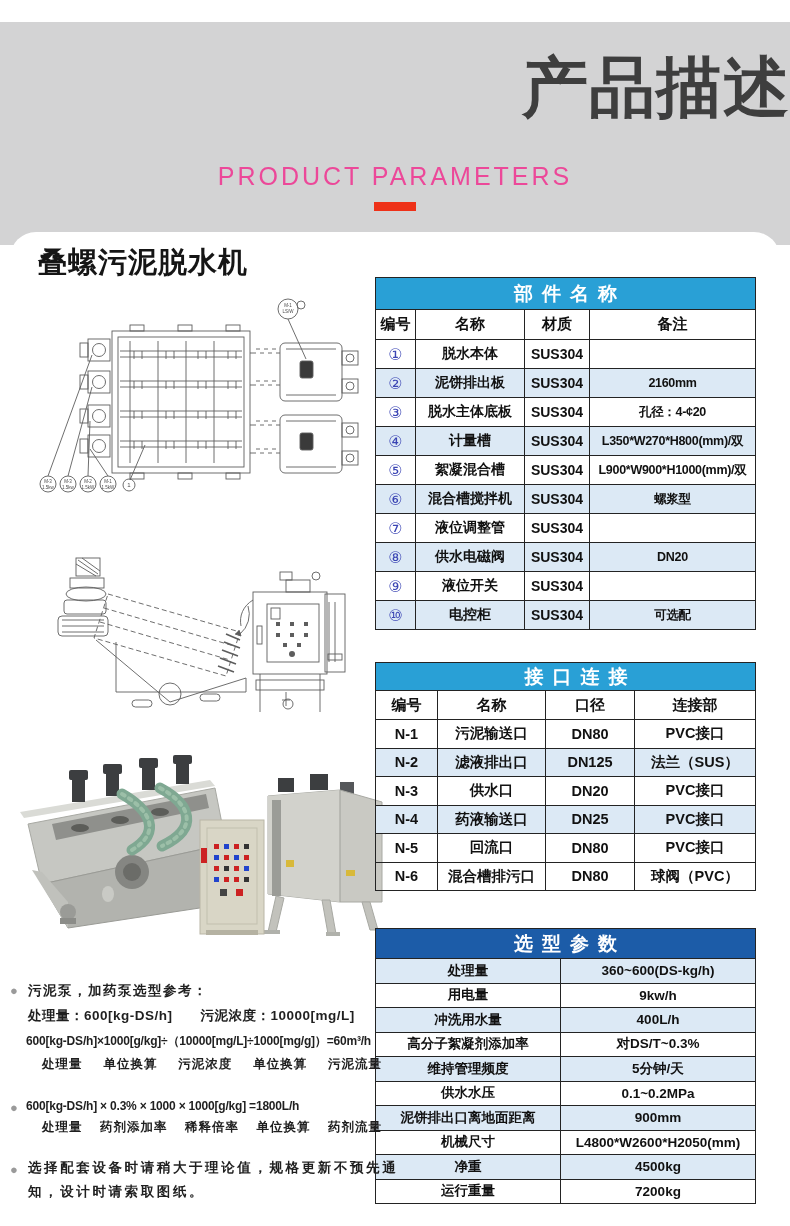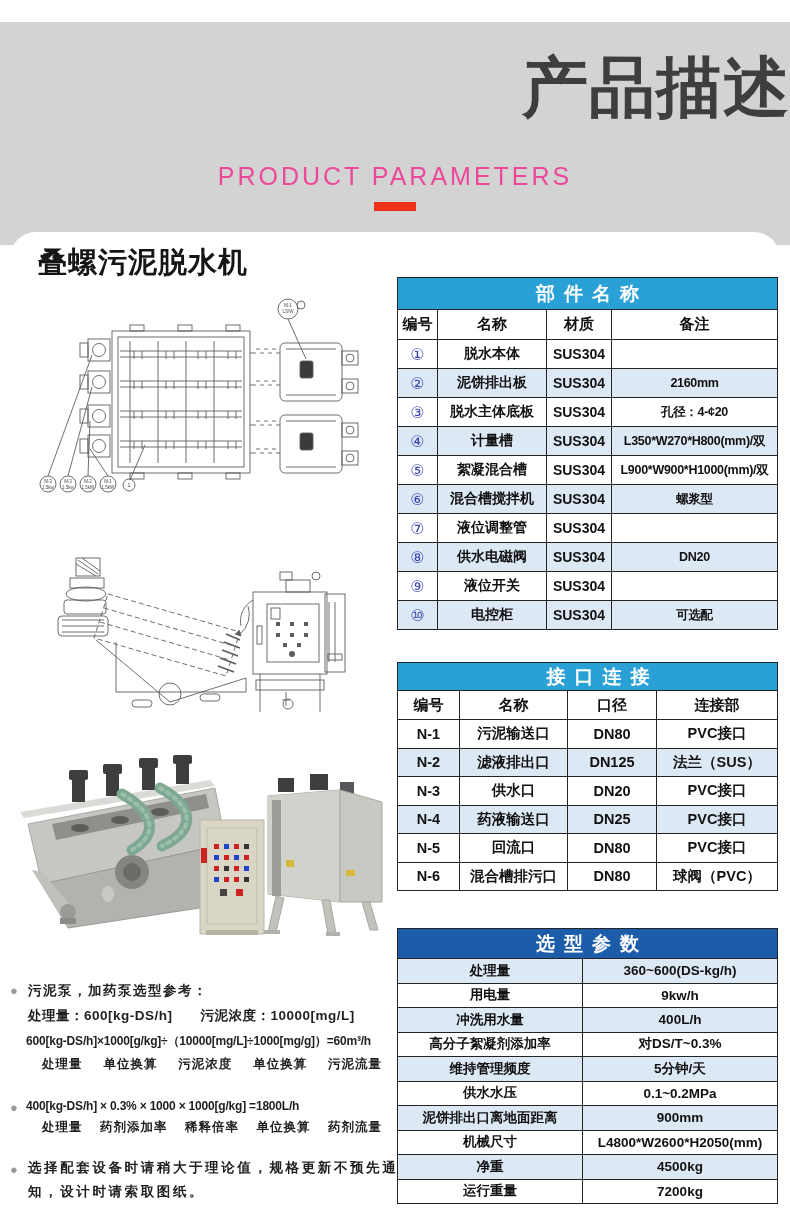--- a/index.html
+++ b/index.html
@@ -8,21 +8,21 @@
   .gray-band{position:absolute;left:0;top:22px;width:790px;height:223px;background:#d3d3d4;}
   .page-title{position:absolute;left:0;right:0;top:50px;text-align:right;
               font-size:66px;font-weight:bold;color:#3e3e3e;letter-spacing:1px;line-height:1.15;}
   .page-subtitle{position:absolute;left:0;right:0;top:162px;text-align:center;
                  font-size:25px;color:#ec4899;letter-spacing:3px;font-weight:normal;}
   .red-dash{position:absolute;left:50%;top:202px;width:42px;height:9px;margin-left:-21px;background:#ee3118;}
   .card{position:absolute;left:10px;top:232px;width:770px;height:994px;background:#fff;border-radius:26px 26px 0 0;}
   .section-title{position:absolute;left:38px;top:243px;font-size:29px;font-weight:bold;color:#151515;letter-spacing:1px;}
 
   
-  table.tbl{position:absolute;left:397px;border-collapse:collapse;table-layout:fixed;width:380px;
+  table.tbl{position:absolute;left:375px;border-collapse:collapse;table-layout:fixed;width:380px;
             font-weight:bold;color:#111;border-radius:18px;}
   .tbl th,.tbl td{border:1.6px solid #232323;text-align:center;vertical-align:middle;padding:0 2px;
                   overflow:hidden;white-space:nowrap;}
   .tbl th.title{color:#fff;font-size:19px;letter-spacing:9px;text-indent:9px;font-weight:bold;}
   .cyan{background:#29a0d6;}
   .deepblue{background:#1c5ca8;}
   .t1{top:277px;}  .t1 th.title{height:31px;}
   .t1 thead tr.cols th{height:29px;font-size:15px;background:#fff;}
   .t1 tbody td{height:28px;font-size:14px;}
   .t1 tbody td:first-child{color:#3b45b4;font-size:16px;font-weight:normal;}
@@ -517,21 +517,21 @@
     <div class="labels-row">
         <span>处理量</span>
         <span>单位换算</span>
         <span>污泥浓度</span>
         <span>单位换算</span>
         <span>污泥流量</span>
       </div>
     <div class="gap1"></div>
     <div class="n-line n-formula" style="padding-left:20px;">
       <span class="bullet">●</span>
-      <span>400[kg-DS/h]  ×  0.3%  ×  1000  ×  1000[g/kg]  =1800L/h</span>
+      <span>600[kg-DS/h]  ×  0.3%  ×  1000  ×  1000[g/kg]  =1800L/h</span>
     </div>
     <div class="labels-row">
         <span>处理量</span>
         <span>药剂添加率</span>
         <span>稀释倍率</span>
         <span>单位换算</span>
         <span>药剂流量</span>
       </div>
     <div class="gap2"></div>
     <div class="n-notice">

